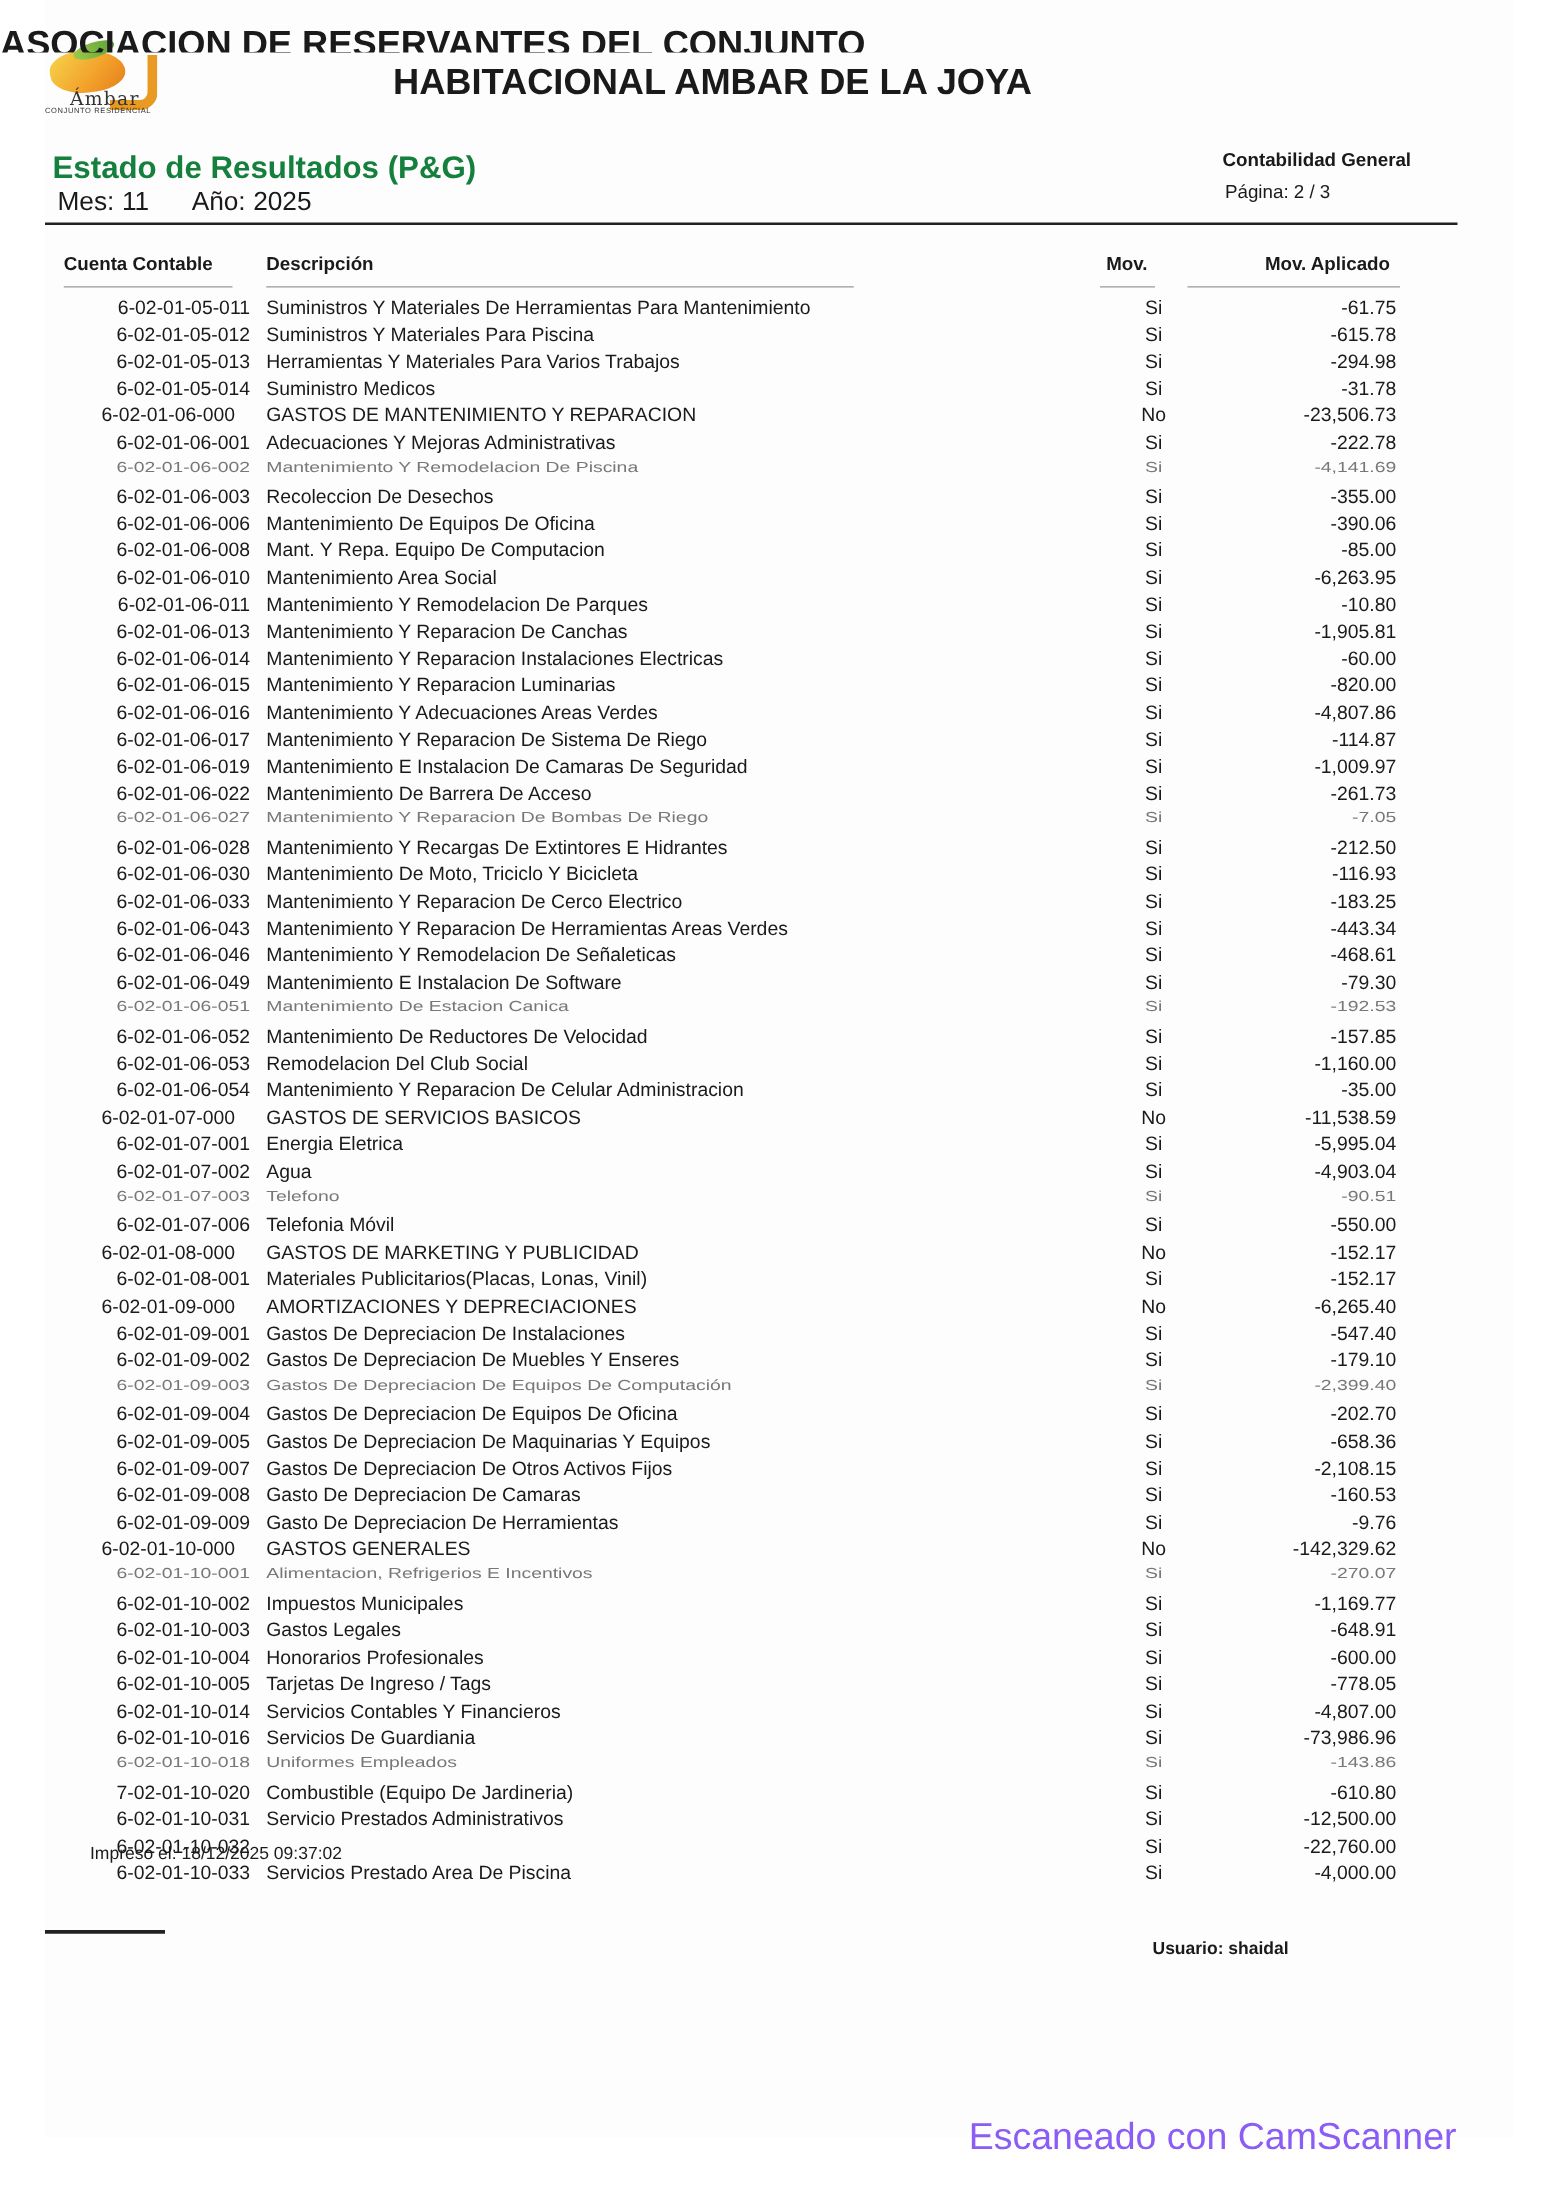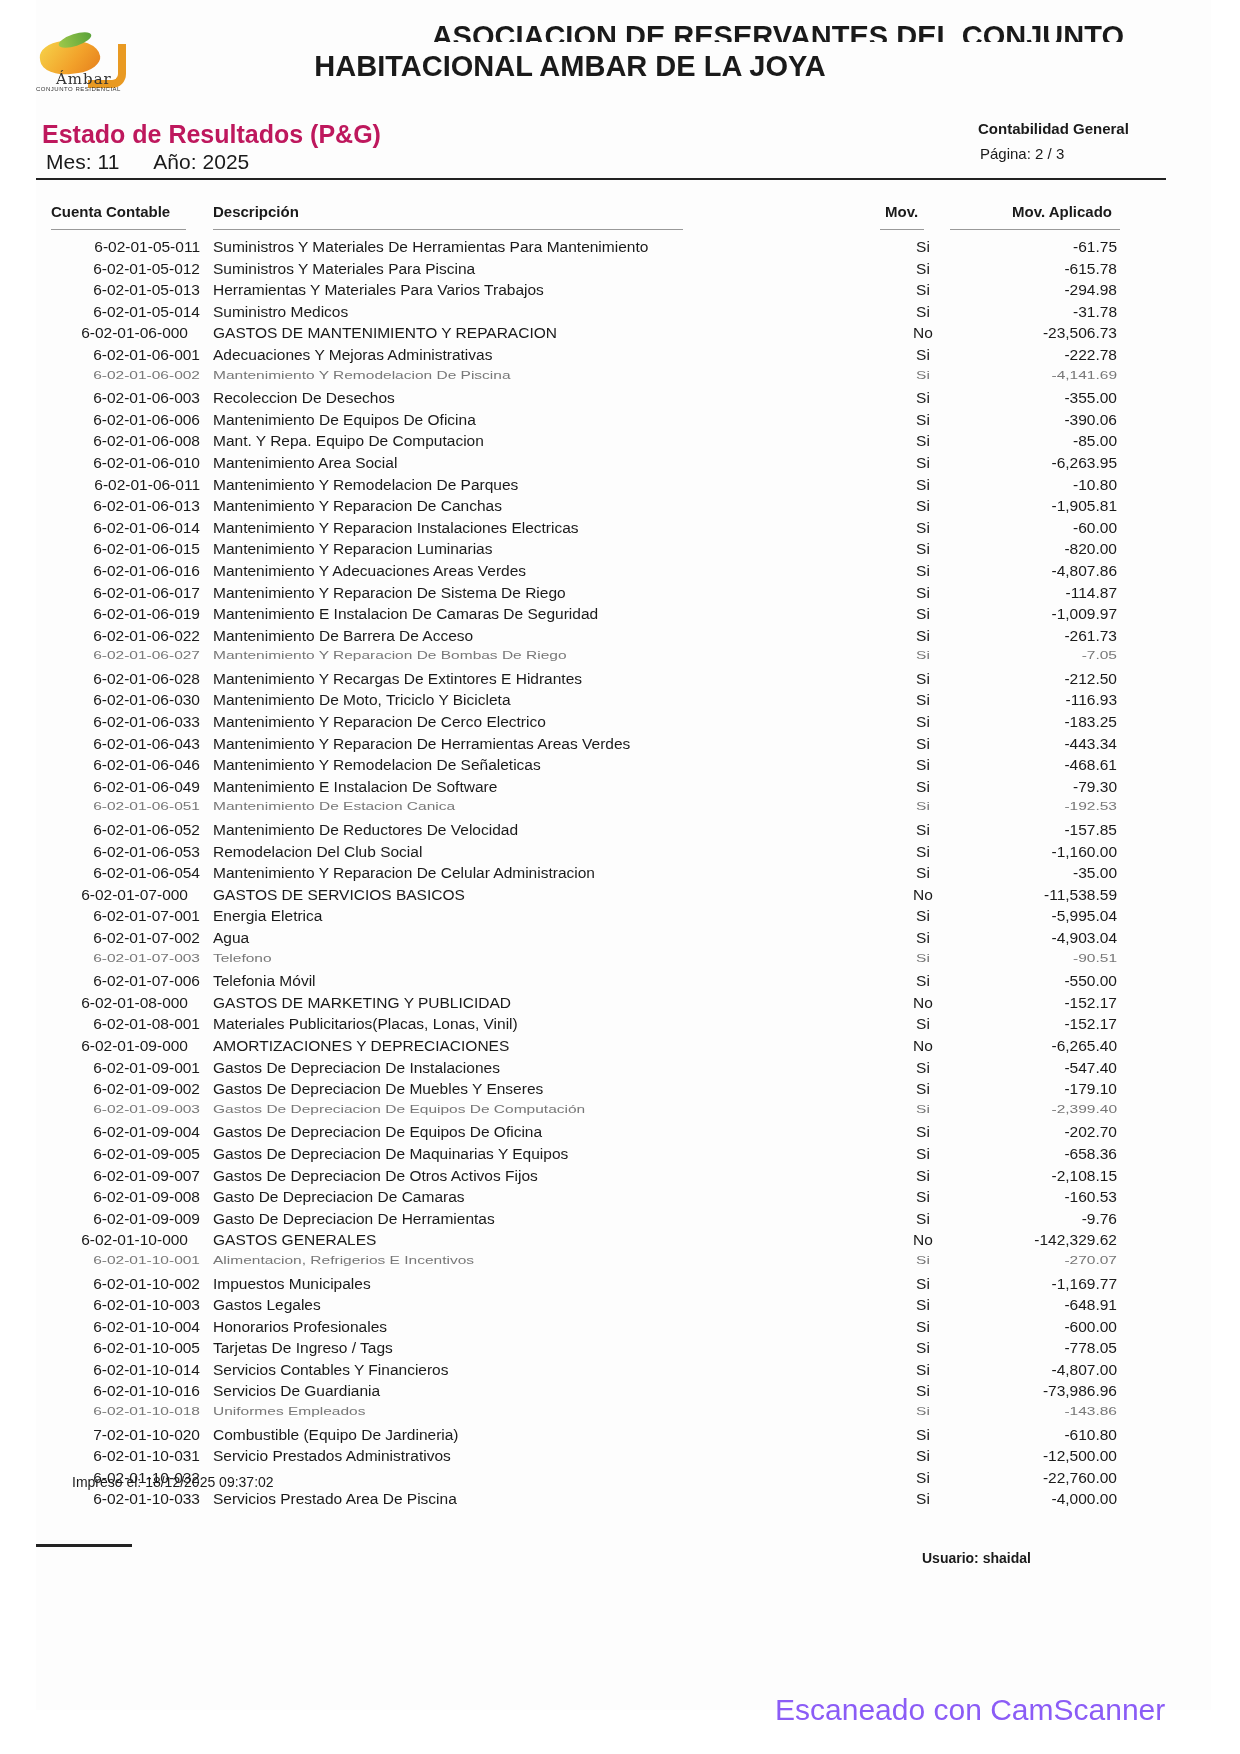--- a/index.html
+++ b/index.html
@@ -16,25 +16,25 @@
   }
   .logo .shape1 { position: absolute; left: 4px; top: 10px; width: 60px; height: 34px;
     background: linear-gradient(135deg, #f6d44a 0%, #f2a12a 60%, #e57f1c 100%); border-radius: 40% 60% 40% 50%; transform: rotate(-8deg); }
   .logo .shape2 { position: absolute; left: 22px; top: 4px; width: 34px; height: 12px;
     background: linear-gradient(90deg, #9ec84a, #5aa33a); border-radius: 50%; transform: rotate(-18deg); }
   .logo .shape3 { position: absolute; left: 52px; top: 14px; width: 30px; height: 36px;
     border: 8px solid #e99a22; border-top: none; border-left: none; border-radius: 0 0 14px 0; }
   .logo .brand { position: absolute; left: 20px; top: 40px; font-family: "DejaVu Serif", serif; font-size: 15px; color: #333; letter-spacing: 1px; }
   .logo .tag { position: absolute; left: 0; top: 56px; font-size: 6px; color: #333; letter-spacing: 0.5px; white-space: nowrap; }
 
-  .title1 { position: absolute; left: 0; width: 1124px; top: 12px; text-align: right;
+  .title1 { position: absolute; left: 0; width: 1124px; top: 12px; text-align: left;
     font-size: 29px; font-weight: bold; color: #1a1a1a; height: 30px; overflow: hidden; line-height: 48px; }
   .title2 { position: absolute; left: 0; width: 1140px; top: 50px; text-align: center;
     font-size: 29px; font-weight: bold; color: #1a1a1a; }
-  .doc-title { position: absolute; left: 42px; top: 120px; font-size: 25px; font-weight: bold; color: #be185d; }
+  .doc-title { position: absolute; left: 42px; top: 120px; font-size: 25px; font-weight: bold; color: #15803d; }
   .period { position: absolute; left: 46px; top: 150px; font-size: 21px; color: #1a1a1a; }
   .period span { margin-right: 6px; }
   .period .gap { display: inline-block; width: 22px; }
   .dept { position: absolute; left: 978px; top: 120px; font-size: 15px; font-weight: bold; }
   .page-no { position: absolute; left: 980px; top: 145px; font-size: 15px; }
   .rule { position: absolute; left: 36px; top: 178px; width: 1130px; height: 2px; background: #222; }
 
   .th { position: absolute; top: 203px; font-size: 15px; font-weight: bold; }
   .th-underline { position: absolute; top: 229px; height: 1px; background: #999; }
 

